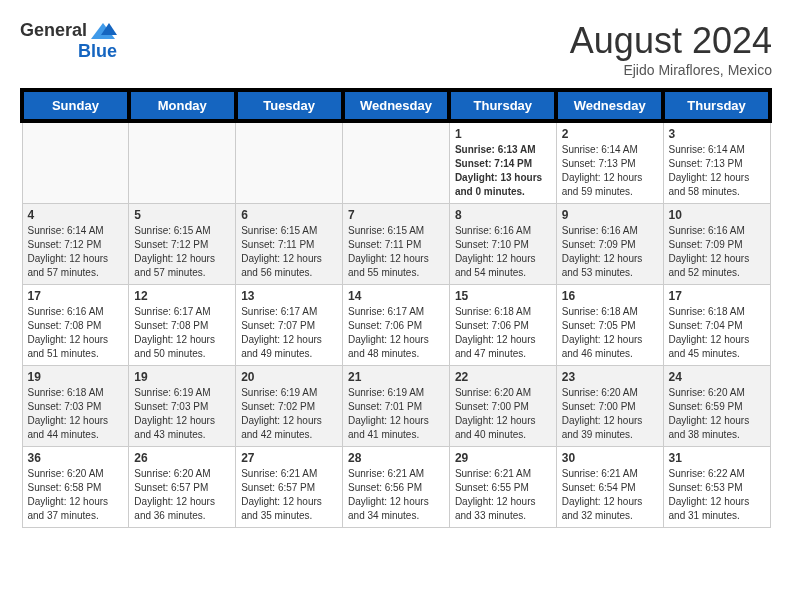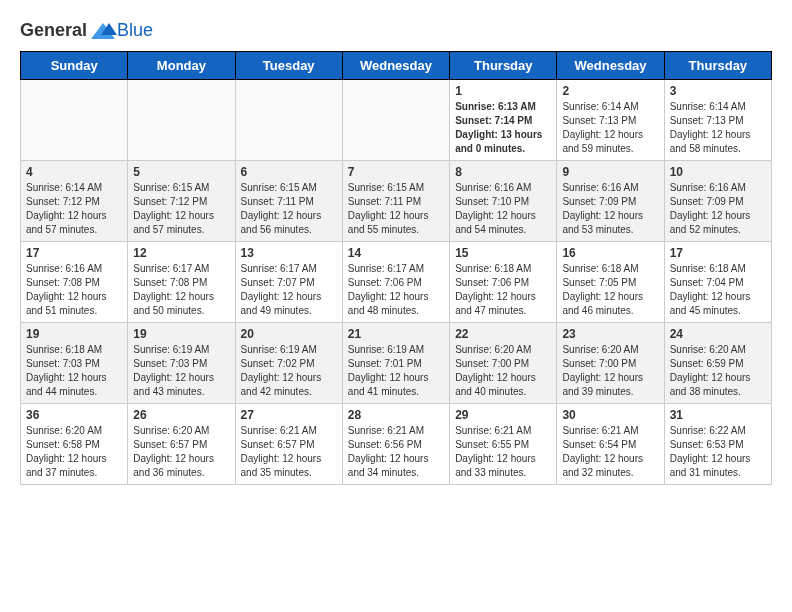--- a/index.html
+++ b/index.html
@@ -1,28 +1,28 @@
 <!DOCTYPE html>
 <html><head>
   <meta charset="utf-8">
   <style>
     * { box-sizing: border-box; margin: 0; padding: 0; }
     body { font-family: Arial, sans-serif; background: #fff; width: 792px; min-height: 612px; }
     .page { width: 792px; padding: 20px 20px 10px 20px; }
     .header { display: flex; justify-content: space-between; align-items: flex-start; margin-bottom: 10px; }
-    .logo { display: flex; flex-direction: row; align-items: center; }
+    .logo { display: flex; flex-direction: column; align-items: flex-end; }
     .logo-text { display: flex; align-items: center; }
     .logo-general { font-size: 18px; font-weight: bold; color: #333; }
-    .logo-blue { font-size: 18px; font-weight: normal; color: #1565c0; }
+    .logo-blue { font-size: 18px; font-weight: bold; color: #1565c0; }
     .logo-icon { width: 28px; height: 20px; margin-left: 2px; }
     .title-block { text-align: right; }
     .month-year { font-size: 36px; color: #333; font-weight: normal; }
     .location { font-size: 14px; color: #555; }
     table { width: 100%; border-collapse: collapse; table-layout: fixed; }
-    th { background-color: #1565c0; color: #fff; text-align: center; padding: 6px 4px; font-size: 13px; font-weight: bold; border: 1px solid #000000; }
+    th { background-color: #1565c0; color: #fff; text-align: center; padding: 6px 4px; font-size: 13px; font-weight: bold; border: 4px solid #000000; }
     td { border: 1px solid #ccc; vertical-align: top; padding: 4px 5px; font-size: 10.5px; color: #333; background: #fff; min-height: 80px; height: 80px; }
     td.empty { background: #f9f9f9; }
     td.gray-bg { background: #f2f2f2; }
     .day-num { font-weight: bold; font-size: 12px; margin-bottom: 2px; }
     .day-info { font-size: 10px; line-height: 1.4; }
   </style>
 </head>
 <body>
 
 <div class="page">
@@ -32,20 +32,24 @@
         <span class="logo-general">General</span>
         <svg class="logo-icon" viewBox="0 0 28 20" xmlns="http://www.w3.org/2000/svg">
           <polygon points="14,2 26,18 2,18" fill="#1e88e5" opacity="0.85"></polygon>
           <polygon points="20,2 28,14 12,14" fill="#1565c0"></polygon>
         </svg>
       </div>
       <div>
         <span class="logo-blue">Blue</span>
       </div>
     </div>
+    <div class="title-block">
+      <div class="month-year">August 2024</div>
+      <div class="location">Ejido Miraflores, Mexico</div>
+    </div>
   </div>
 
   <table>
     <thead>
       <tr>
       <th>Sunday</th>
           <th>Monday</th>
           <th>Tuesday</th>
           <th>Wednesday</th>
           <th>Thursday</th>

